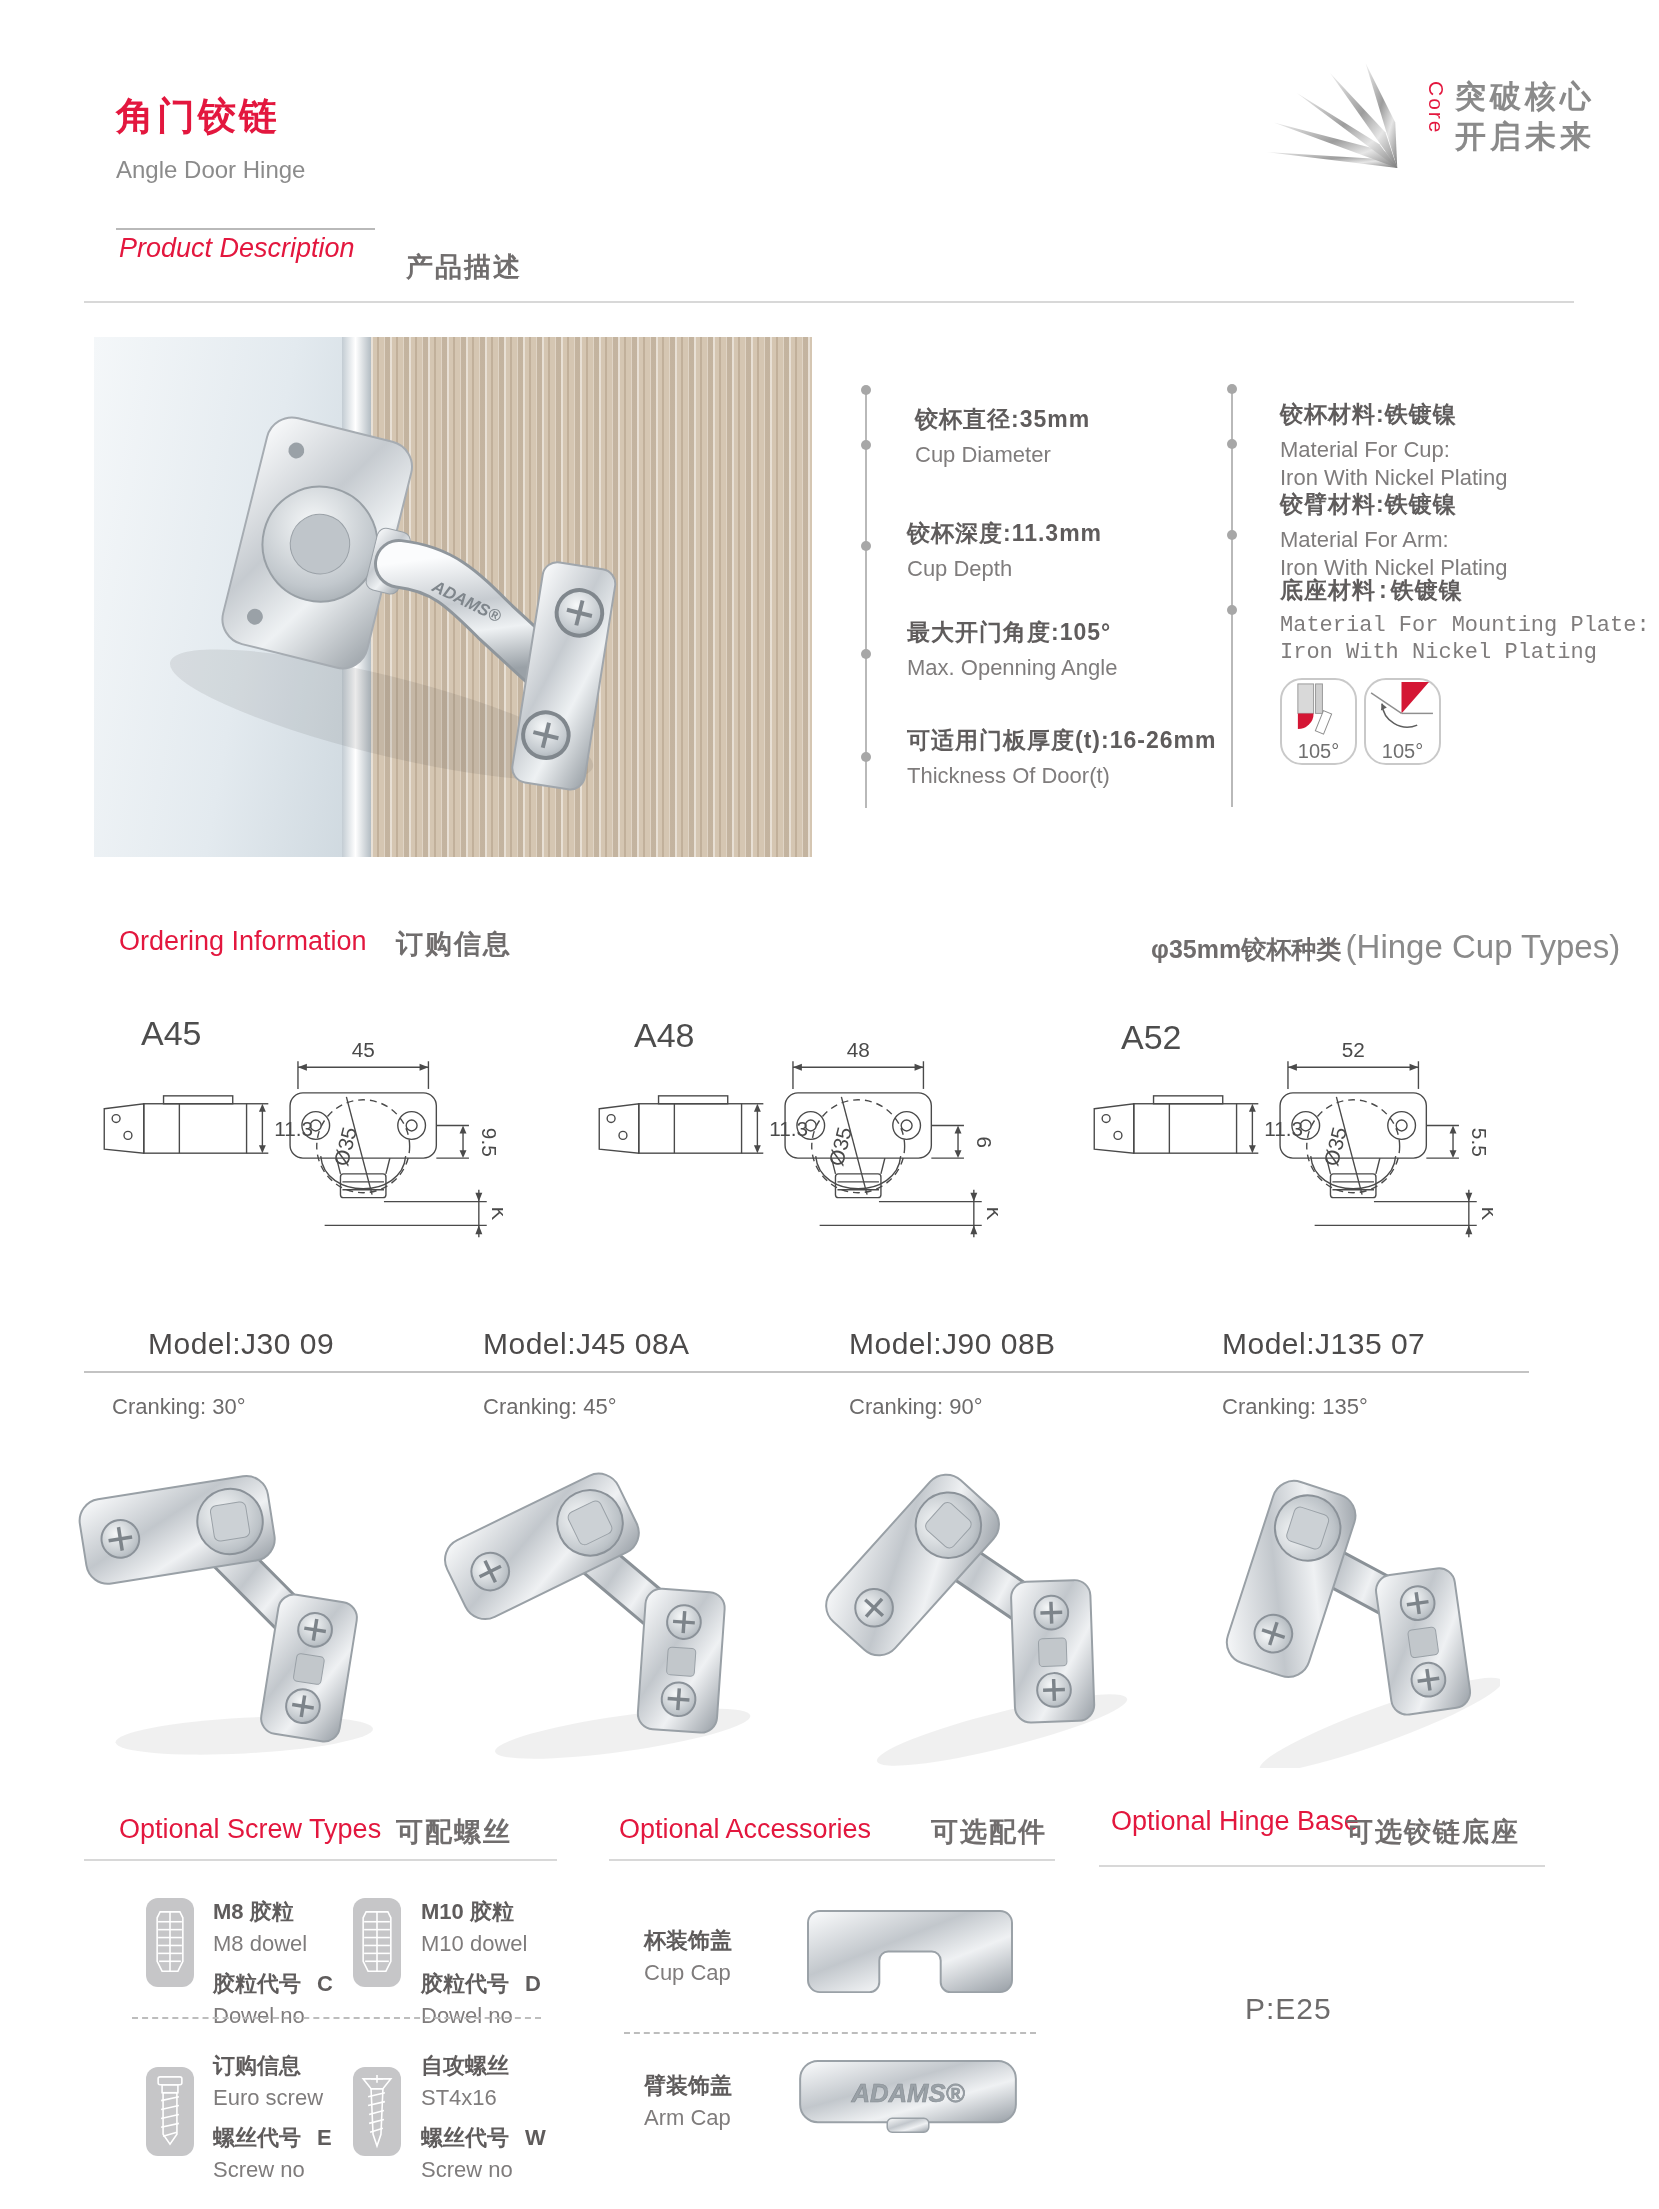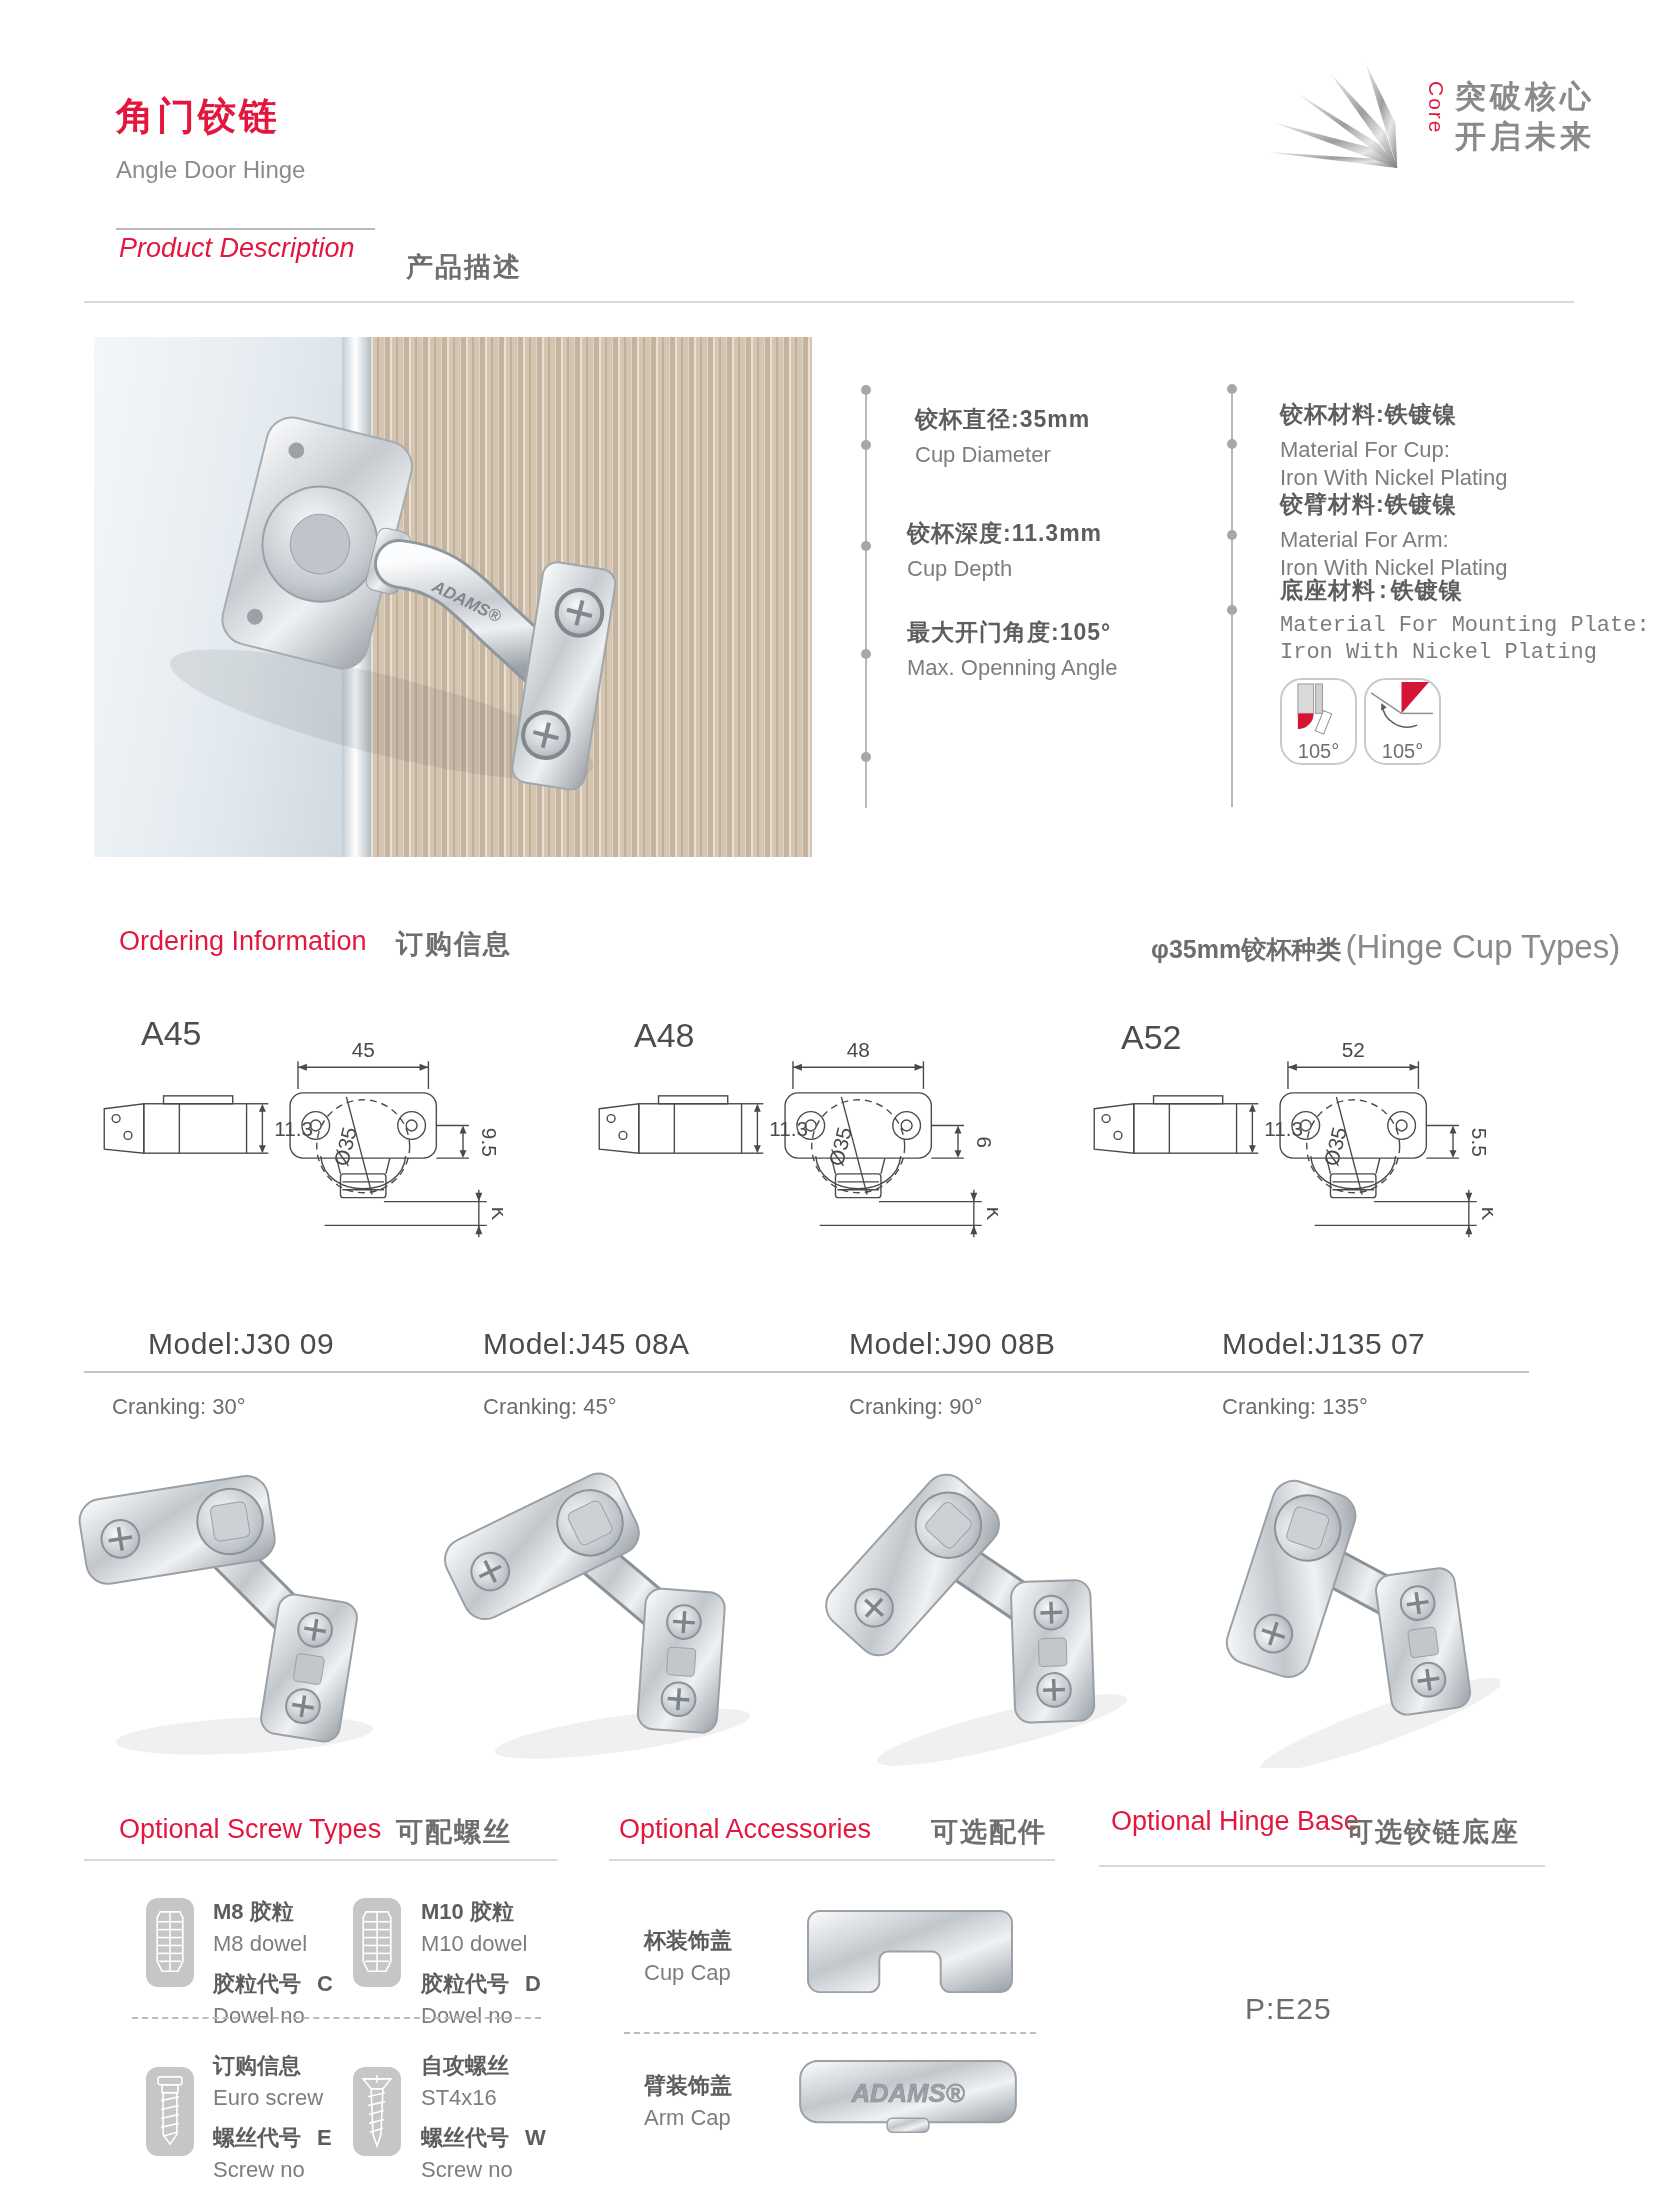--- a/index.html
+++ b/index.html
@@ -158,20 +158,24 @@
     <div class="spec-en">Cup Diameter</div>
   </div>
   <div class="abs" style="left:907px;top:518px;">
     <div class="spec-cn">铰杯深度:11.3mm</div>
     <div class="spec-en">Cup Depth</div>
   </div>
   <div class="abs" style="left:907px;top:617px;">
     <div class="spec-cn">最大开门角度:105°</div>
     <div class="spec-en">Max. Openning Angle</div>
   </div>
+  <div class="abs" style="left:907px;top:725px;">
+    <div class="spec-cn">可适用门板厚度(t):16-26mm</div>
+    <div class="spec-en">Thickness Of Door(t)</div>
+  </div>
 
   <div class="abs vline" style="left:1231px;top:388px;height:419px;">
     <span class="dot" style="top:-4px;"></span>
     <span class="dot" style="top:51px;"></span>
     <span class="dot" style="top:142px;"></span>
     <span class="dot" style="top:217px;"></span>
   </div>
   <div class="abs" style="left:1280px;top:399px;">
     <div class="spec-cn">铰杯材料:铁镀镍</div>
     <div class="spec-en">Material For Cup:</div>

